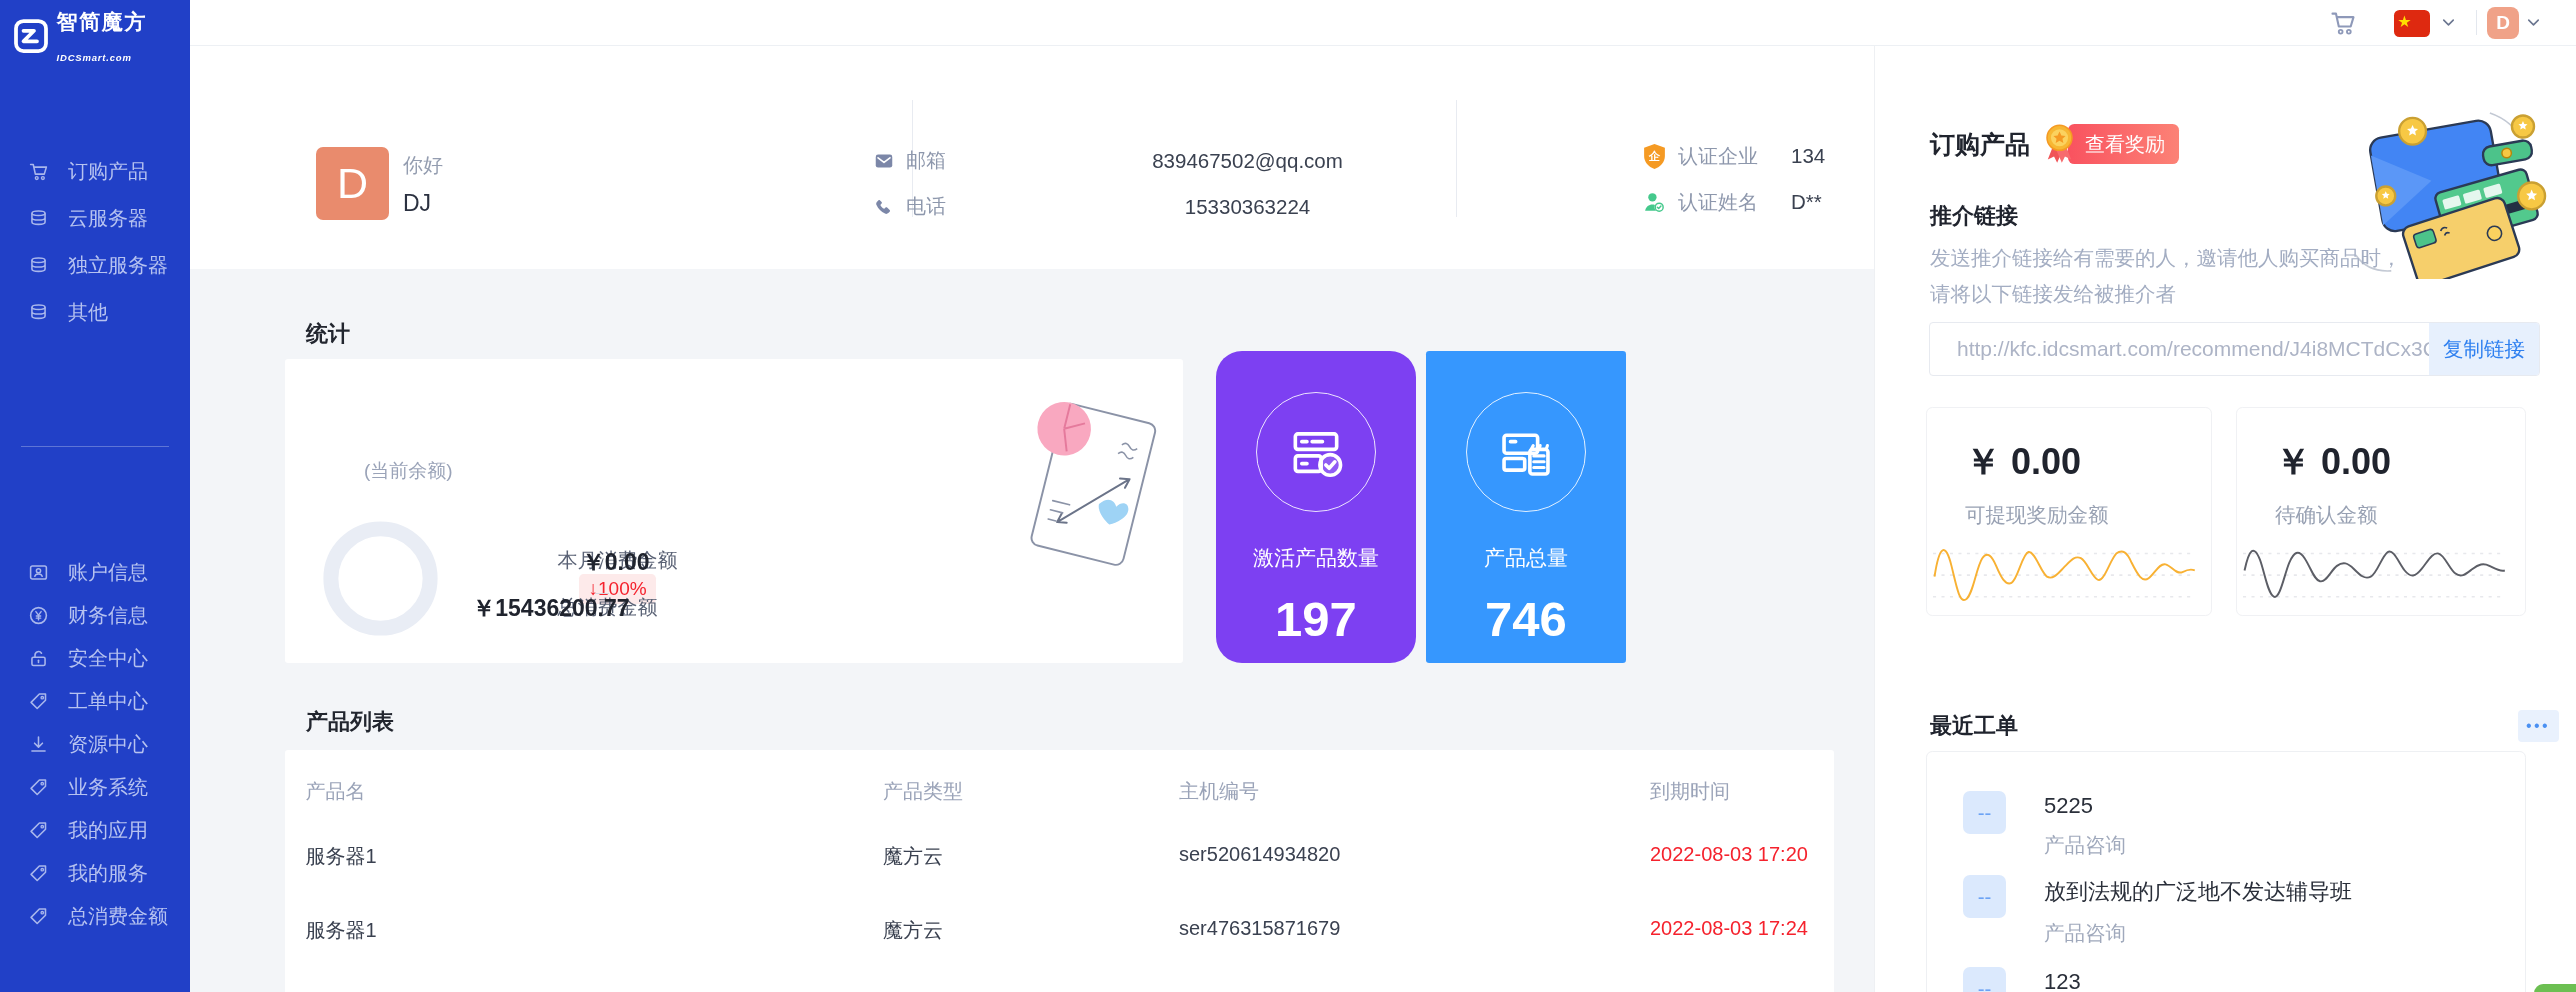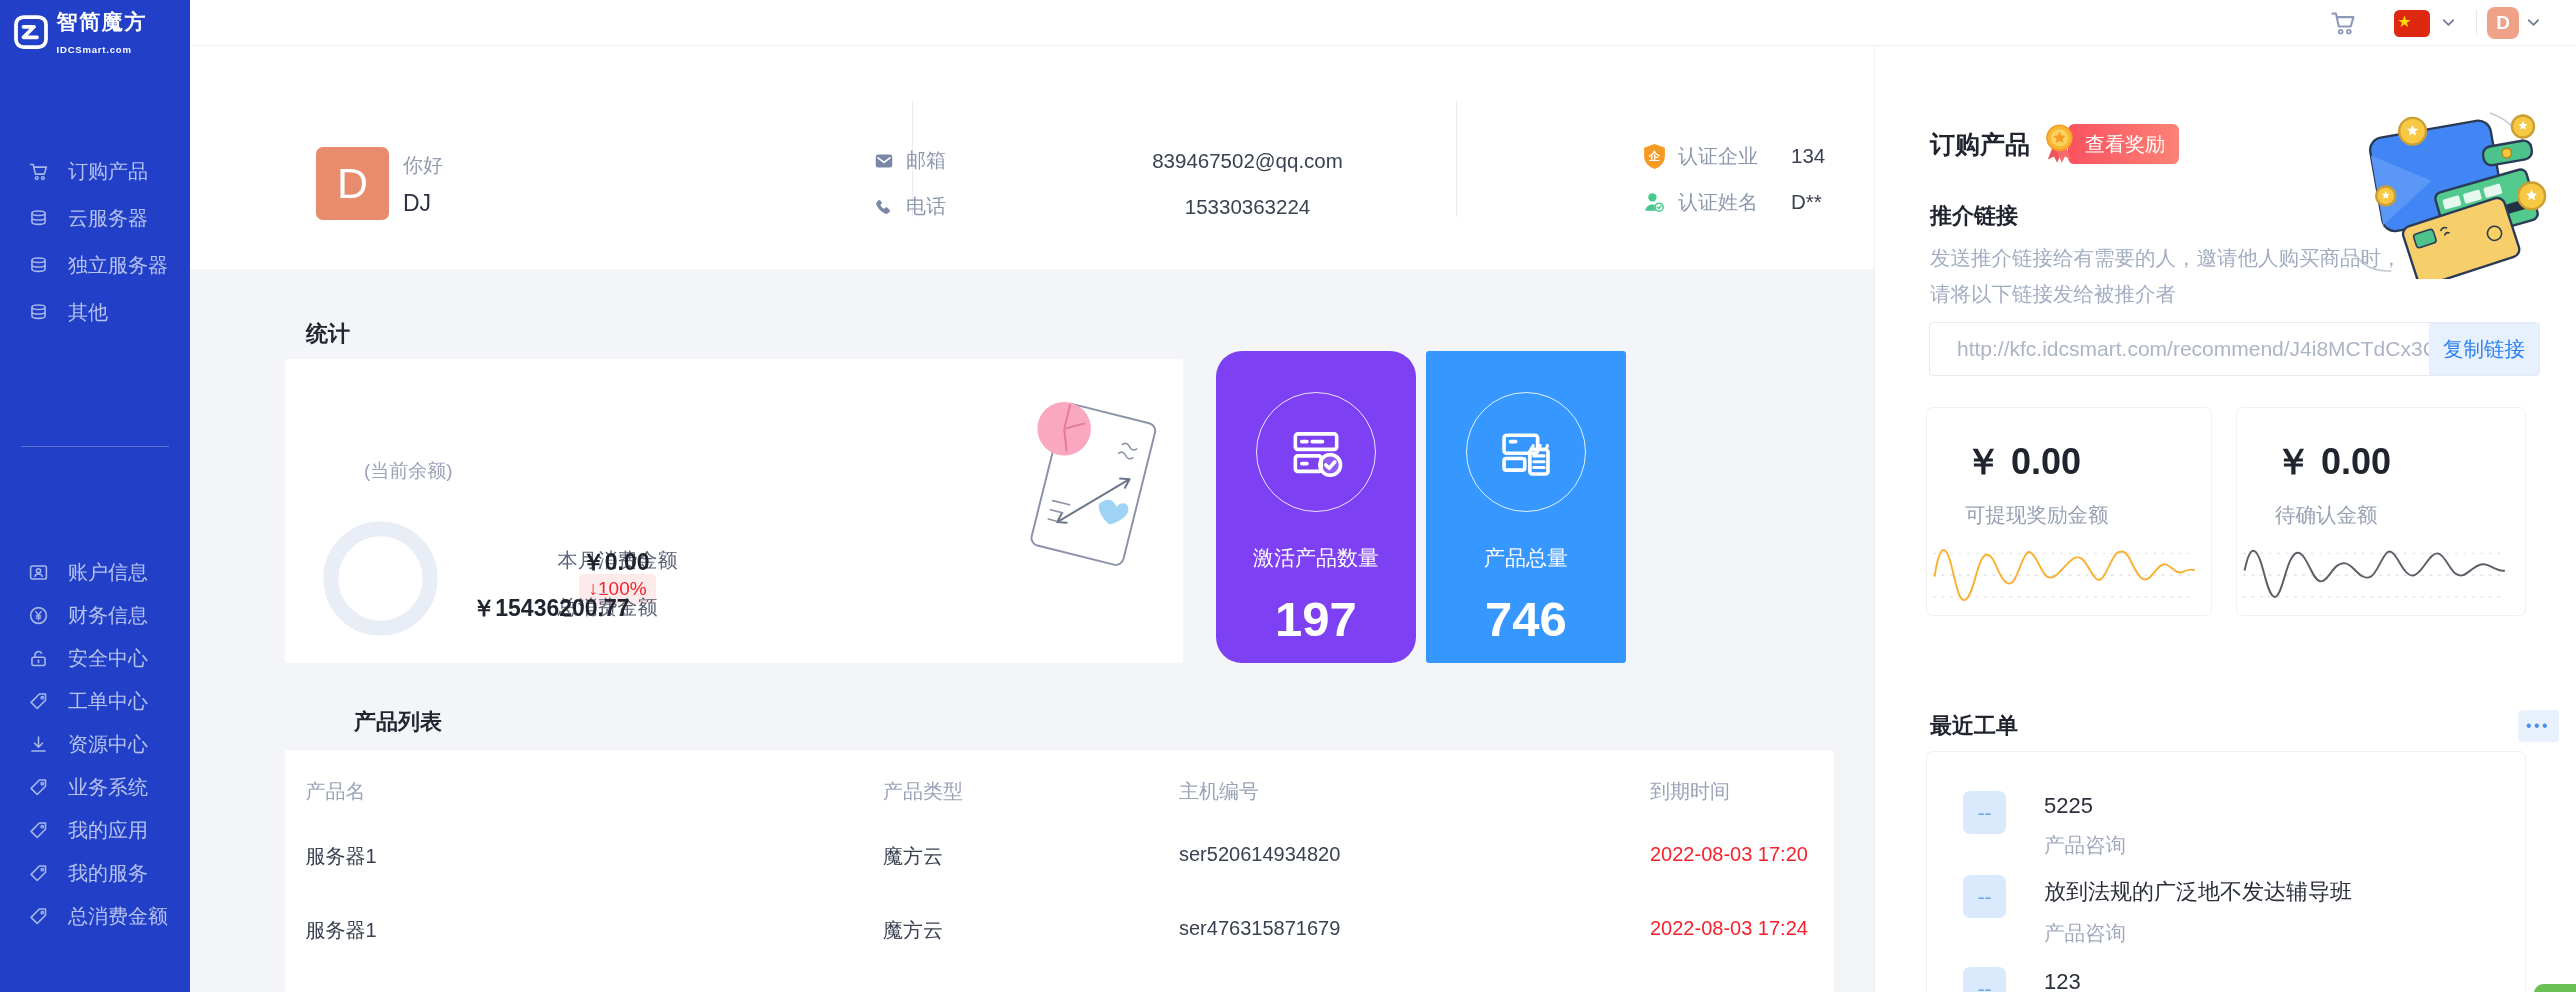--- a/index.html
+++ b/index.html
@@ -4,21 +4,21 @@
 <style>
   * { margin:0; padding:0; box-sizing:border-box; }
   html,body { width:2576px; height:993px; overflow:hidden; }
   body { font-family:"Liberation Sans","DejaVu Sans",sans-serif; background:#f3f5f8; position:relative; color:#2b3140; }
 
   
   .sidebar { position:absolute; left:0; top:0; width:190px; height:993px; background:#2140c7; z-index:30; }
   .logo { display:flex; align-items:center; gap:8px; padding:8px 0 0 12.6px; color:#fff; }
   .logo-glyph { width:36px; height:36px; }
   .logo-name { font-size:21px; font-weight:700; letter-spacing:1.6px; }
-  .logo-domain { font-size:9.5px; font-weight:700; letter-spacing:0.8px; margin-top:8px; }
+  .logo-domain { font-size:9.5px; font-weight:700; letter-spacing:0.8px; margin-top:16px;font-style:italic; }
   .nav-group { position:absolute; left:0; width:190px; }
   .nav-g1 { top:148px; }
   .nav-g2 { top:551px; }
   .nav-item { display:flex; align-items:center; gap:19px; padding-left:28px; color:#b6c2f0; font-size:20px; cursor:pointer; }
   .nav-g1 .nav-item { height:47px; }
   .nav-g2 .nav-item { height:43px; }
   .nav-item svg { width:21px; height:21px; flex:0 0 21px; color:#a9b7ec; }
   .side-divider { position:absolute; left:21px; top:446px; width:148px; height:0.8px; background:rgba(255,255,255,0.28); }
 
   
@@ -374,21 +374,21 @@
           <rect x="3.5" y="14.5" width="8" height="4.5" rx="0.8" fill="none" stroke="#fff" stroke-width="1.4"></rect>
           <rect x="13.5" y="11" width="7" height="9.5" rx="1" fill="none" stroke="#fff" stroke-width="1.4"></rect>
           <path d="M15 13.5h4M15 15.8h4M15 18h4M14 11l.8-1.5M17 11l.5-1.5M19.8 11l.5-1.5" stroke="#fff" stroke-width="1.2" stroke-linecap="round"></path>
         </svg>
     </div>
     <div class="metric-label">产品总量</div>
     <div class="metric-value">746</div>
   </section>
 
 
-  <h2 class="section-title" style="left:116px; top:661px;margin-left:48px;">产品列表</h2>
+  <h2 class="section-title" style="left:116px; top:661px;">产品列表</h2>
 
   <section class="table-card">
     <span class="th col0">产品名</span>
     <span class="th col1">产品类型</span>
     <span class="th col2">主机编号</span>
     <span class="th col3">到期时间</span>
 
     <div class="trow trow0">
       <span class="td col0">服务器1</span>
       <span class="td col1">魔方云</span>

